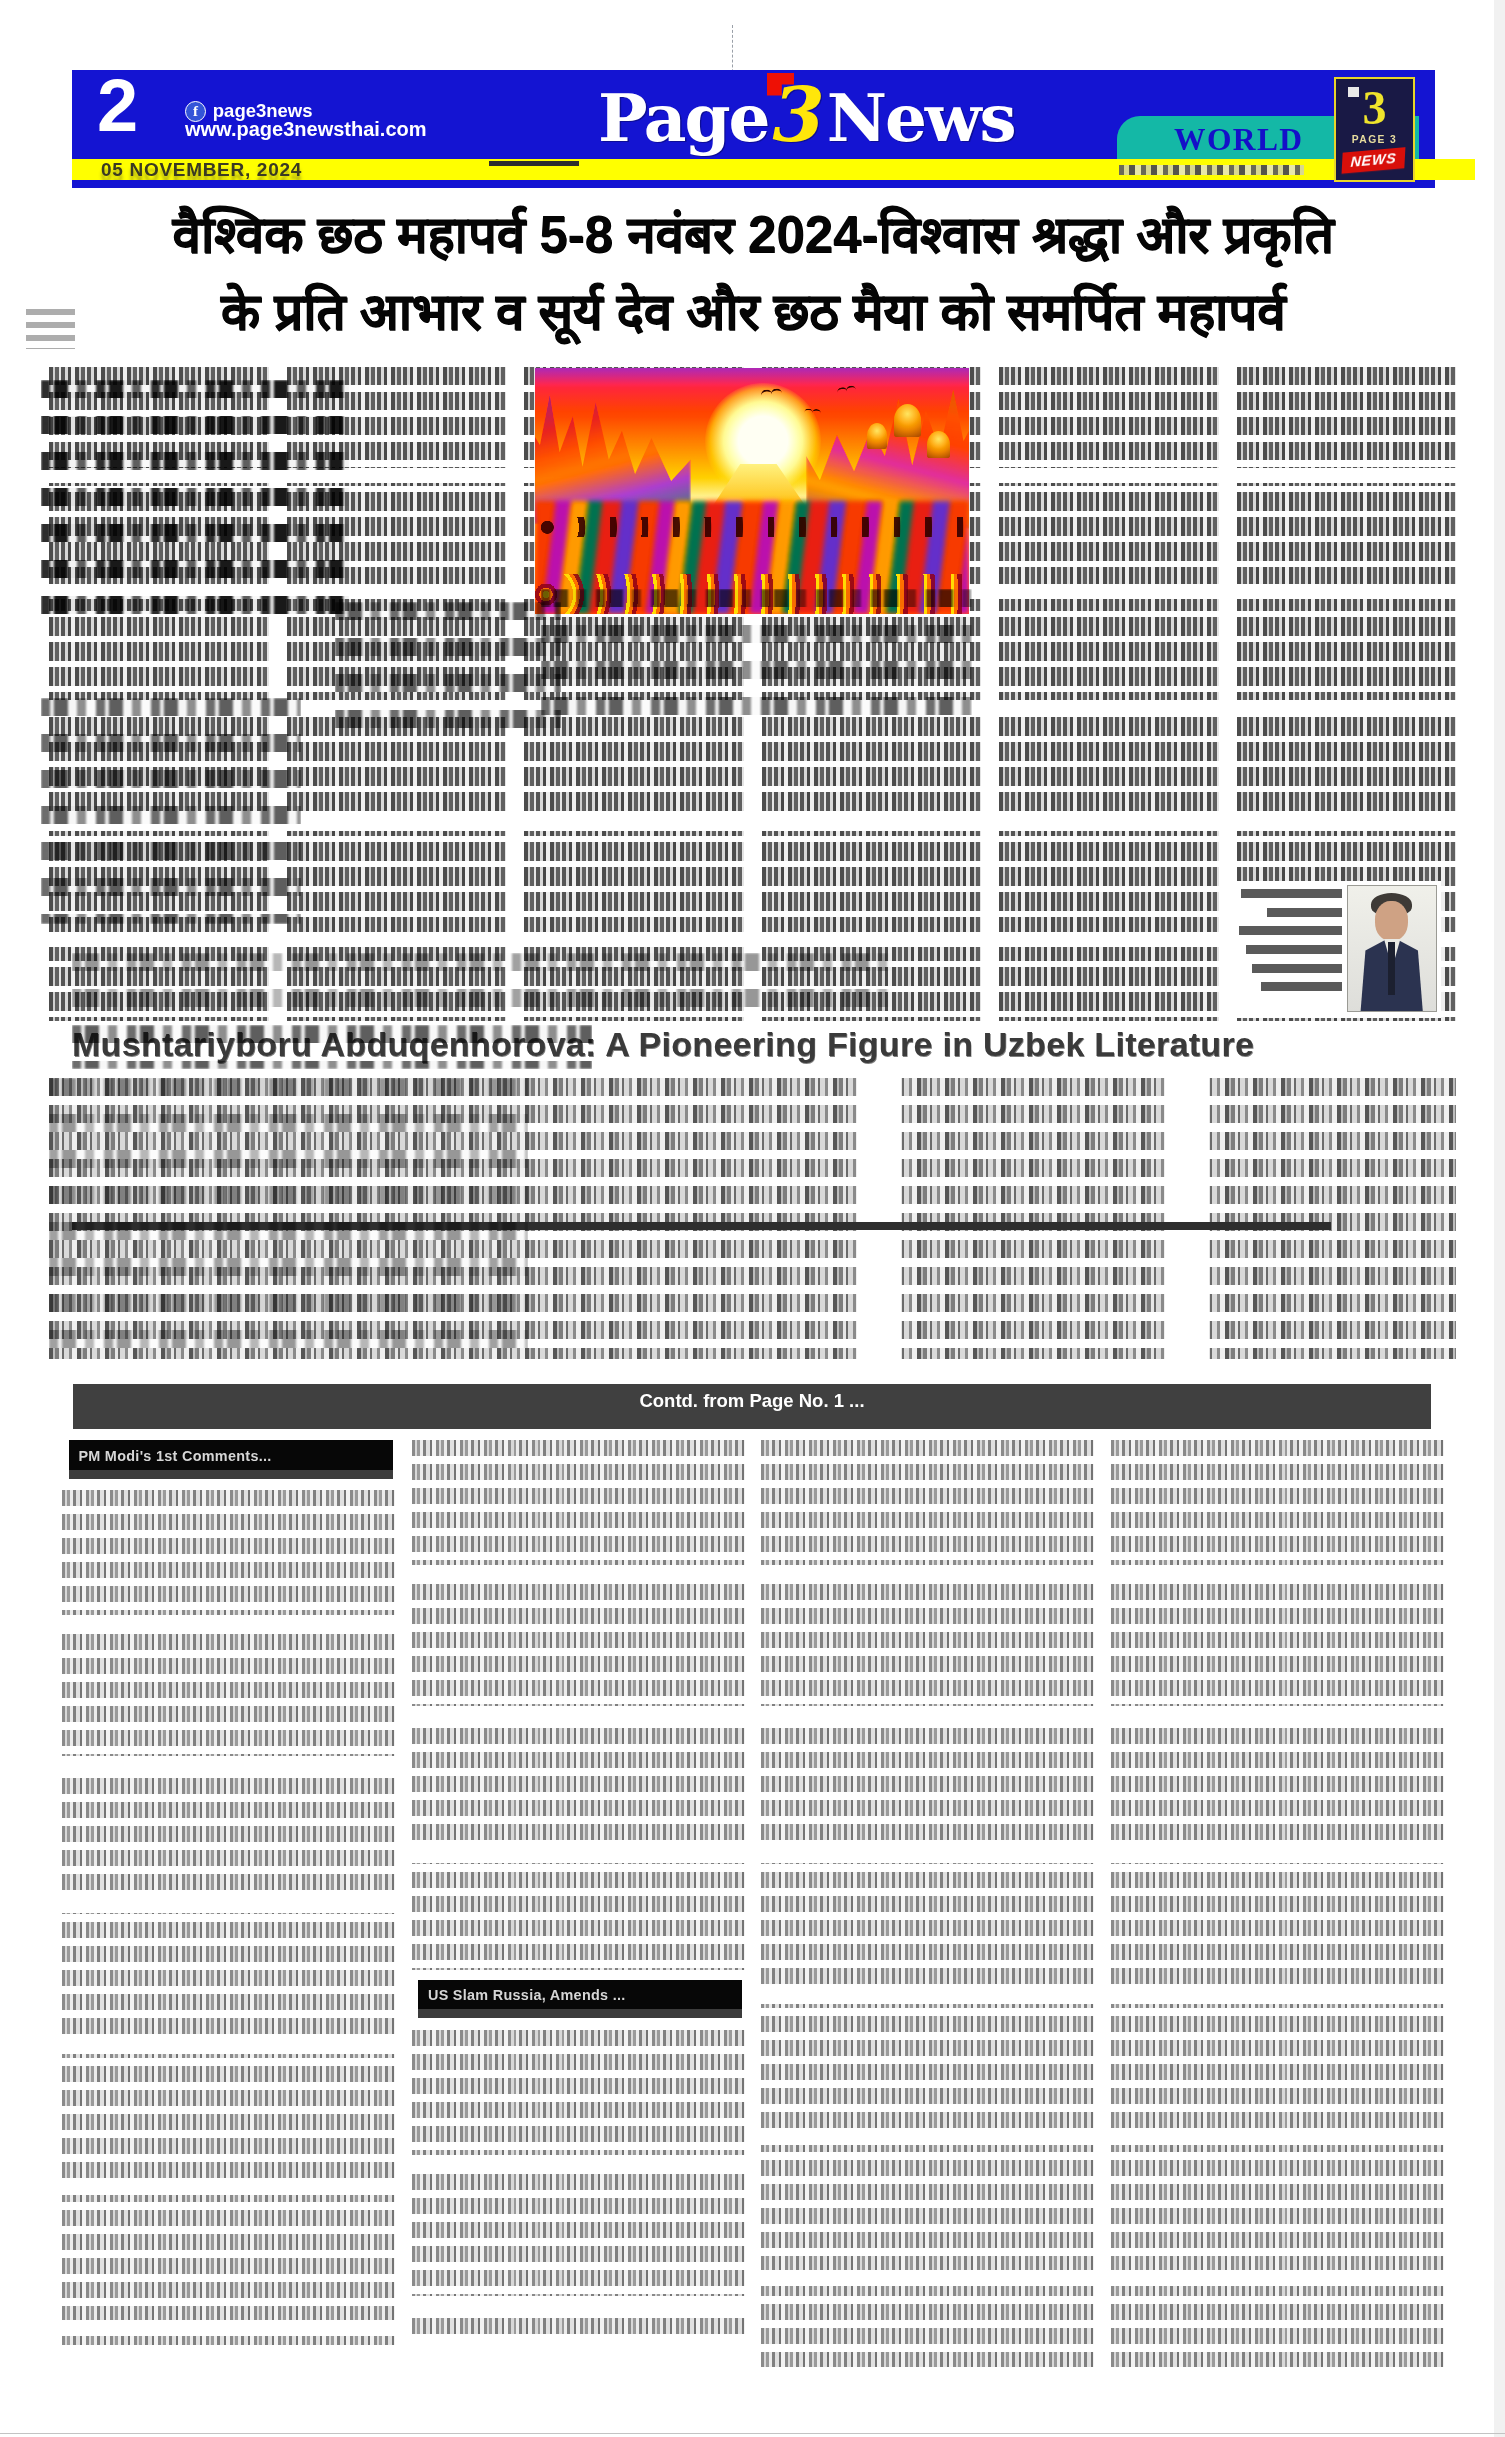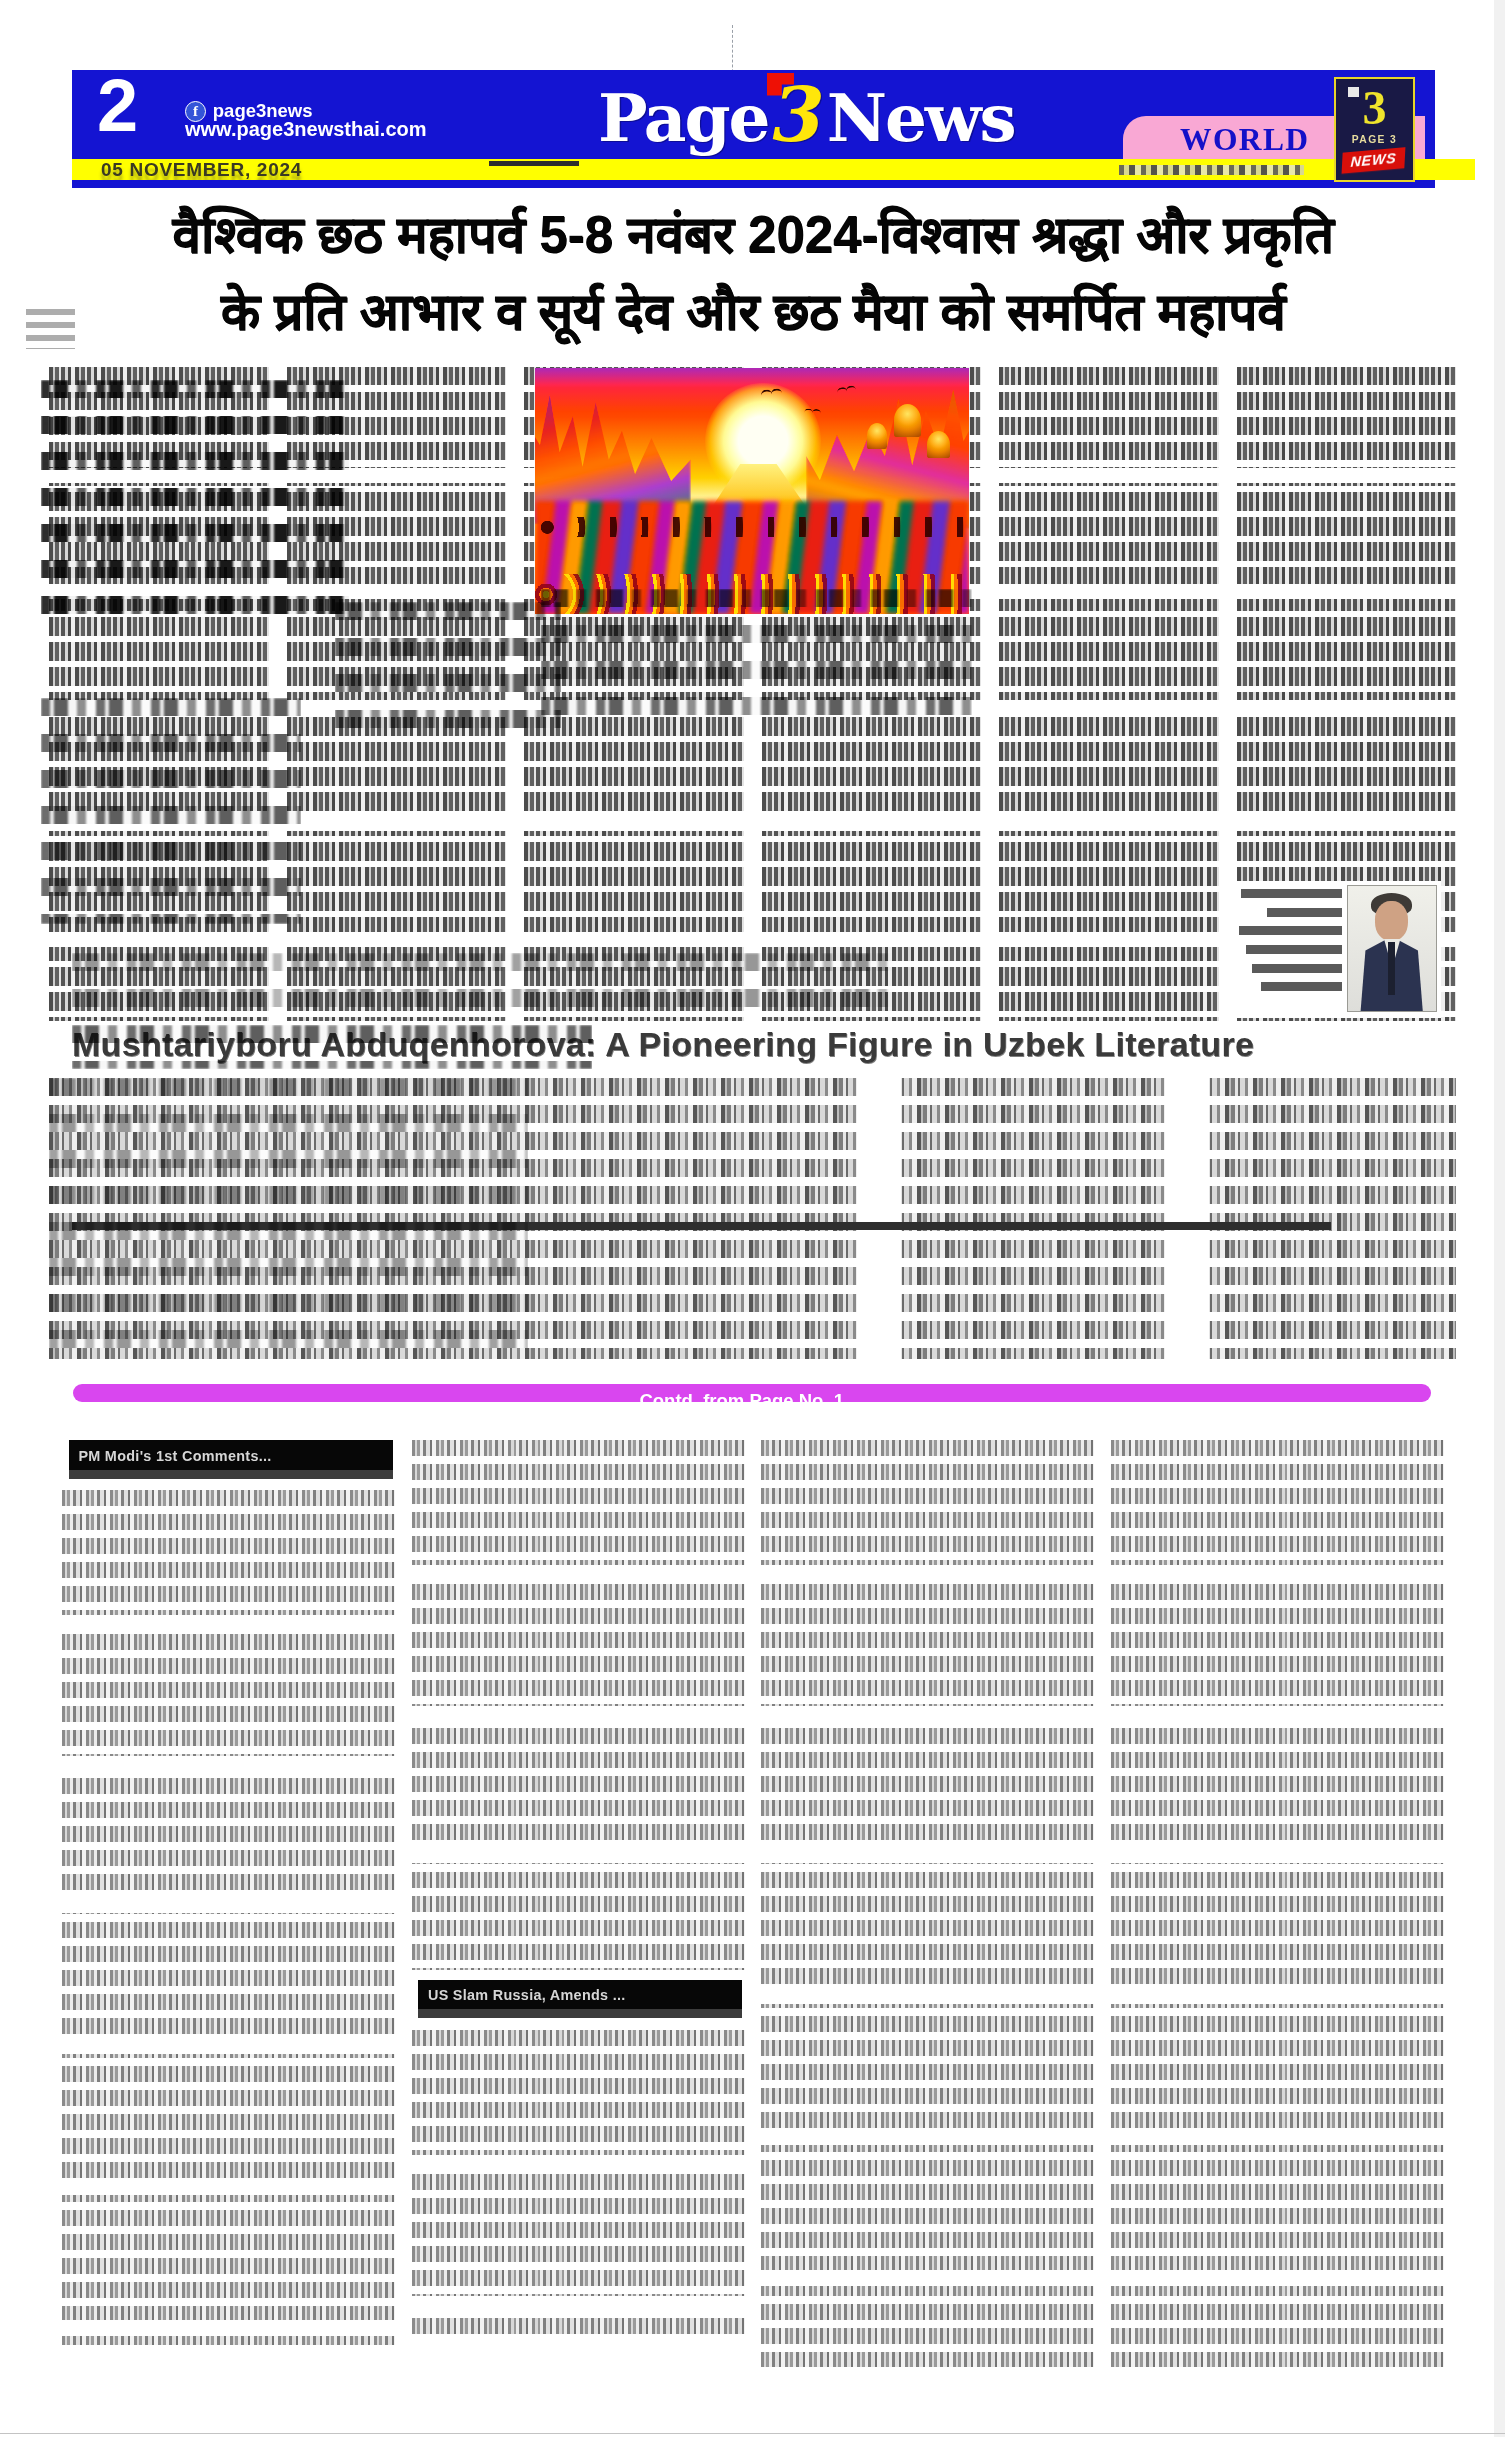--- a/index.html
+++ b/index.html
@@ -15,21 +15,21 @@
   .fbname{font-size:18.5px;font-weight:bold;}
   .url{position:absolute;left:113px;top:48px;color:#fff;font-size:20px;font-weight:bold;}
   .masthead{position:absolute;left:526px;top:8.2px;white-space:nowrap;
             font-family:"DejaVu Serif",serif;font-weight:bold;font-size:66px;line-height:1;
             letter-spacing:-2.1px;filter:blur(0.2px);}
   .mh-white{color:#fff;text-shadow:1.4px 1.4px 0 rgba(0,0,40,.35);}
   .mh-three{position:relative;color:#ffe60a;font-size:75px;font-style:italic;padding:0 4.1px;
             text-shadow:1.4px 1.4px 0 rgba(0,0,40,.35);}
   .redflag{position:absolute;left:-1.4px;top:1.4px;width:27px;height:23px;background:#ee1005;
            clip-path:polygon(0 0,100% 0,100% 52%,55% 52%,55% 100%,0 100%);}
-  .worldtab{position:absolute;right:10px;top:46px;width:302px;height:43px;background:#f9a8d4;
+  .worldtab{position:absolute;right:16px;top:46px;width:302px;height:43px;background:#14b8a6;
             border-top-left-radius:23px;}
   .worldlabel{position:absolute;left:57px;top:5.5px;font-family:"Liberation Serif",serif;
               font-weight:bold;font-size:31.5px;letter-spacing:1.4px;color:#1410c8;filter:blur(0.2px);}
   .logobox{position:absolute;left:1262px;top:6.8px;width:77px;height:101px;background:#191945;
            border:2.1px solid #e8d52a;z-index:5;text-align:center;}
   .logo3{color:#efe42c;font-family:"Liberation Serif",serif;font-weight:bold;font-size:48px;line-height:1;
          margin-top:5.5px;filter:blur(0.3px);}
   .logonotch{position:absolute;left:12.3px;top:8.2px;width:11px;height:9.6px;background:#e9e9e9;}
   .logopage3{color:#e7dc9e;font-size:10.3px;font-weight:bold;letter-spacing:1.4px;margin-top:1.4px;filter:blur(0.3px);}
   .newsribbon{position:absolute;left:5.5px;bottom:9.6px;width:63px;height:20.5px;background:#d80f0a;
@@ -111,22 +111,22 @@
       clip-path:polygon(0 0,100% 0,50% 100%);}
   .pt-tie{position:absolute;left:40px;top:56px;width:6.8px;height:53px;background:#1c2030;}
   
   .enband{position:absolute;left:49px;top:1078px;width:1407px;height:281px;filter:blur(0.4px);
       background:
        repeating-linear-gradient(to bottom, transparent 0 18px, #fff 18px 27px),
        repeating-linear-gradient(90deg,#565656 0 4.1px,#bdbdbd 4.1px 6.2px,#7d7d7d 6.2px 9.6px,#e6e6e6 9.6px 13px,#6b6b6b 13px 15px,#d9d9d9 15px 20.5px,#8a8a8a 20.5px 23px,#efefef 23px 28px);}
   .enband .gapcol{position:absolute;top:0;bottom:0;width:44px;background:#fff;}
   .darkrule{position:absolute;left:72px;top:1222px;width:1259px;height:7.5px;background:#2e2e2e;filter:blur(0.5px);}
   
-  .contd{position:absolute;left:73px;top:1384px;width:1358px;height:18px;background:#d946ef;
-      color:#fff;font-weight:bold;font-size:18.5px;text-align:center;line-height:33px;filter:blur(0.2px);border-radius:11px;}
+  .contd{position:absolute;left:73px;top:1384px;width:1358px;height:45px;background:#404040;
+      color:#fff;font-weight:bold;font-size:18.5px;text-align:center;line-height:33px;filter:blur(0.2px);}
   
   .lower{left:62px;top:1432px;width:1382px;height:931px;gap:16.4px;}
   .hdrbox{background:#070707;color:#d6d6d6;font-weight:bold;font-size:14.4px;letter-spacing:0.3px;
       padding:7.5px 9.6px 6.2px;white-space:nowrap;overflow:hidden;filter:blur(0.3px);
       box-shadow:0 9px 0 0 #3c3c3c;margin:0 2.7px 20.5px 6.8px;}
   .fill{width:100%;}
   .botrule{position:absolute;left:0;top:2433px;width:1506px;height:1.4px;background:#c3c3c3;}
   .leftmark{position:absolute;left:26px;top:309px;width:49px;height:40px;opacity:.6;filter:blur(0.5px);
       background:repeating-linear-gradient(to bottom,#777 0 6.2px,#fff 6.2px 13px);}
 </style>

